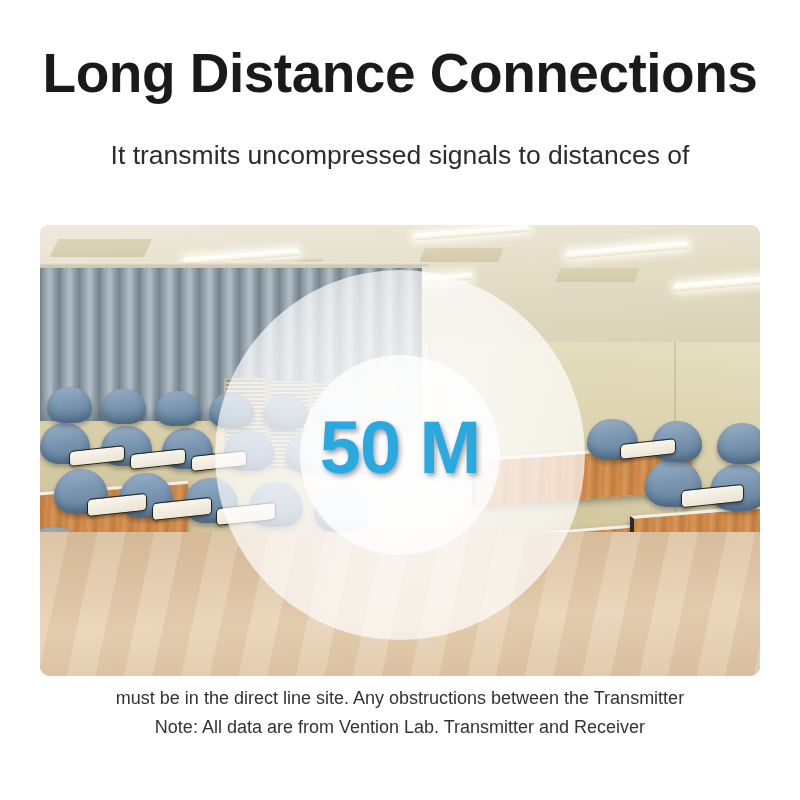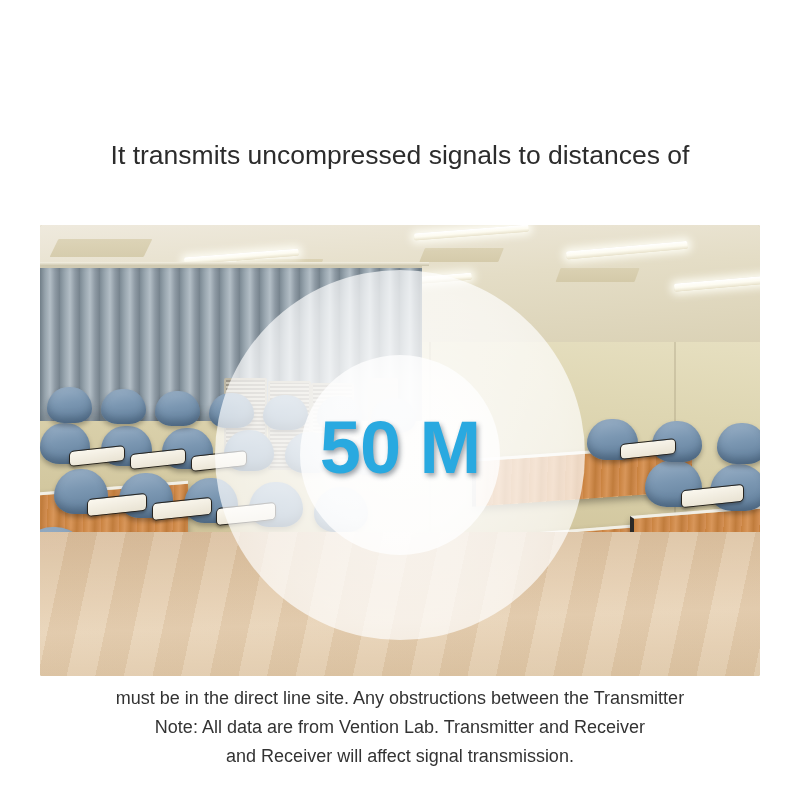--- a/index.html
+++ b/index.html
@@ -52,21 +52,21 @@
   }
   .subtitle .line { display: block; }
 
   
   .photo {
     position: absolute;
     left: 40px;
     top: 225px;
     width: 720px;
     height: 451px;
-    border-radius: 2px;
+    border-radius: 10px;
     overflow: hidden;
     background: #cdbf95;
   }
 
   
   .ceiling {
     position: absolute;
     left: -5%;
     top: 0;
     width: 110%;
@@ -275,20 +275,21 @@
     color: #333333;
     line-height: 29px;
   }
   .note .line { display: block; }
 </style>
 </head>
 <body>
 
 <div class="page">
 
+  <div class="headline">Long Distance Connections</div>
 
   <div class="subtitle">
     <span class="line">It transmits uncompressed signals to distances of</span>
   </div>
 
   <div class="photo">
 
     <div class="ceiling"></div>
 
     <div class="tile" style="left:2%;top:3%;width:13%;height:4%;transform:skewX(-26deg);"></div>
@@ -375,16 +376,15 @@
     <div class="floor"></div>
 
     <div class="glow-outer"></div>
     <div class="glow-inner"></div>
     <div class="distance-label">50 M</div>
   </div>
 
   <div class="note">
     <span class="line">must be in the direct line site. Any obstructions between the Transmitter</span>
     <span class="line">Note: All data are from Vention Lab. Transmitter and Receiver</span>
-    <span class="line">and Receiver will affect signal transmission.</span>
   </div>
 
 </div>
 
 </body></html>

